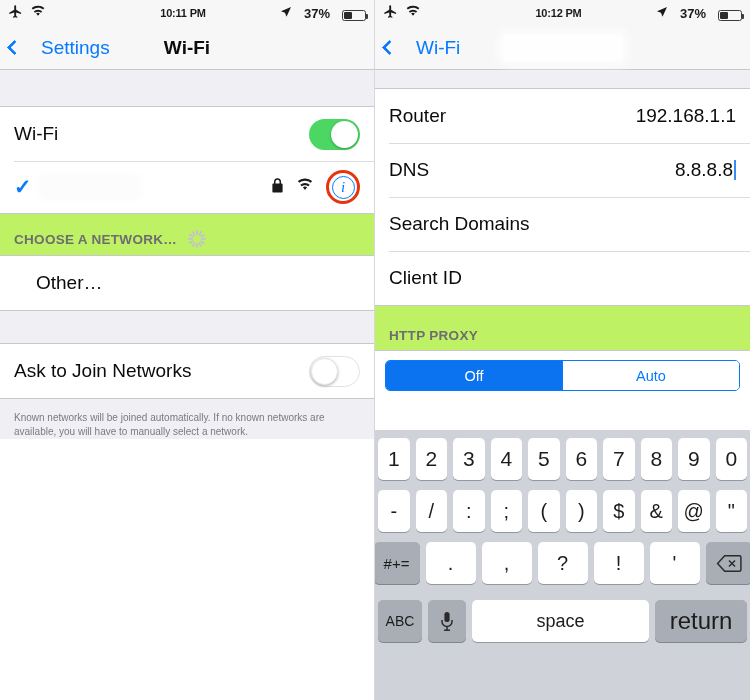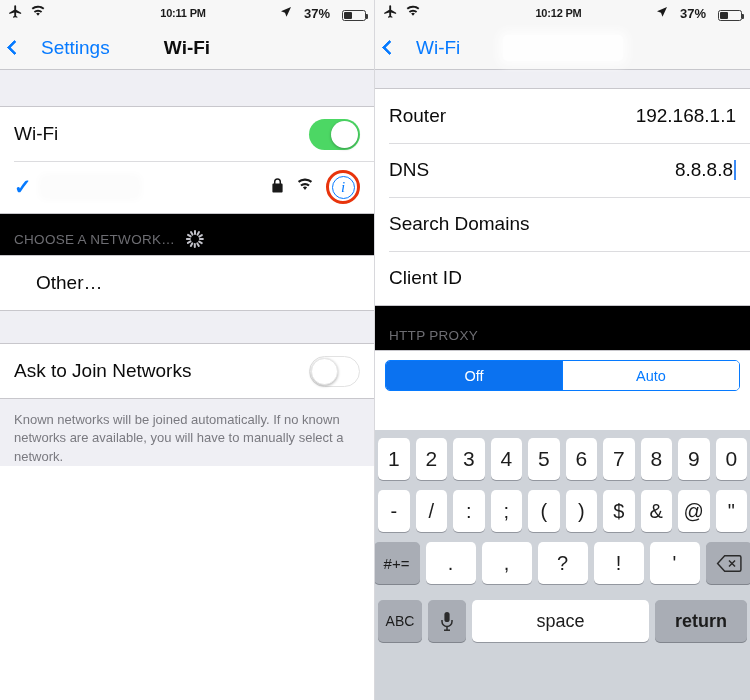--- a/index.html
+++ b/index.html
@@ -108,35 +108,35 @@
   }
   .info-i {
     width:23px; height:23px; border-radius:50%; border:1.6px solid #067aff;
     color:#067aff; font-size:15px; font-style:italic;
     display:flex; align-items:center; justify-content:center;
     font-family:"Liberation Serif", serif;
   }
 
   
   .sec-head {
-    background:#000000; padding:16px 14px 7px 14px;
+    background:#bef264; padding:16px 14px 7px 14px;
     display:flex; align-items:center; gap:10px;
-    font-size:13.5px; color:#6d6d72; letter-spacing:0.3px;
+    font-size:13.5px; color:#6d6d72; letter-spacing:0.3px;font-weight:bold;
   }
   .sec-head.plain { padding:22px 14px 7px 14px; }
 
   .spinner { position:relative; width:18px; height:18px; }
   .spinner i {
     position:absolute; left:50%; top:0; width:1.8px; height:5px;
     background:#c3c3ca; border-radius:1px; transform-origin:0.9px 9px;
   }
 
   .footer-note {
     background:#efeff4; padding:12px 14px 0 14px;
-    font-size:13px; line-height:1.42; color:#7a7a80;
+    font-size:10px; line-height:1.42; color:#7a7a80;
   }
 
   
   .seg-wrap { background:#ffffff; padding:9px 10px 11px 10px; border-top:1px solid #c8c7cc; }
   .seg {
     display:flex; height:31px; border:1px solid #067aff;
     border-radius:5px; overflow:hidden;
   }
   .seg div {
     flex:1; display:flex; align-items:center; justify-content:center;
@@ -162,21 +162,21 @@
   }
   .key.sym { font-size:20px; }
   .key.dark { background:#a9adb5; box-shadow:0 1px 0 rgba(120,124,132,0.9); }
   .key.fn { font-size:15px; color:#1c1c1c; }
   .krow3 .key.dark { flex:0 0 46px; }
   .krow3 .key { flex:0 0 50px; }
   .krow4 { gap:6px;margin-top:6px; }
   .krow4 .key.abc { flex:0 0 44px; font-size:14px; }
   .krow4 .key.mic { flex:0 0 38px; }
   .krow4 .key.space { flex:1; font-size:18px; }
-  .krow4 .key.ret { flex:0 0 92px; font-size:18px;font-weight:bold; }
+  .krow4 .key.ret { flex:0 0 92px; font-size:24px; }
   .bksp svg { width:26px; height:19px; }
 </style>
 </head>
 <body>
 
 <div class="screens">
 
   <div class="panel panel-left">
 
     <div class="statusbar">

